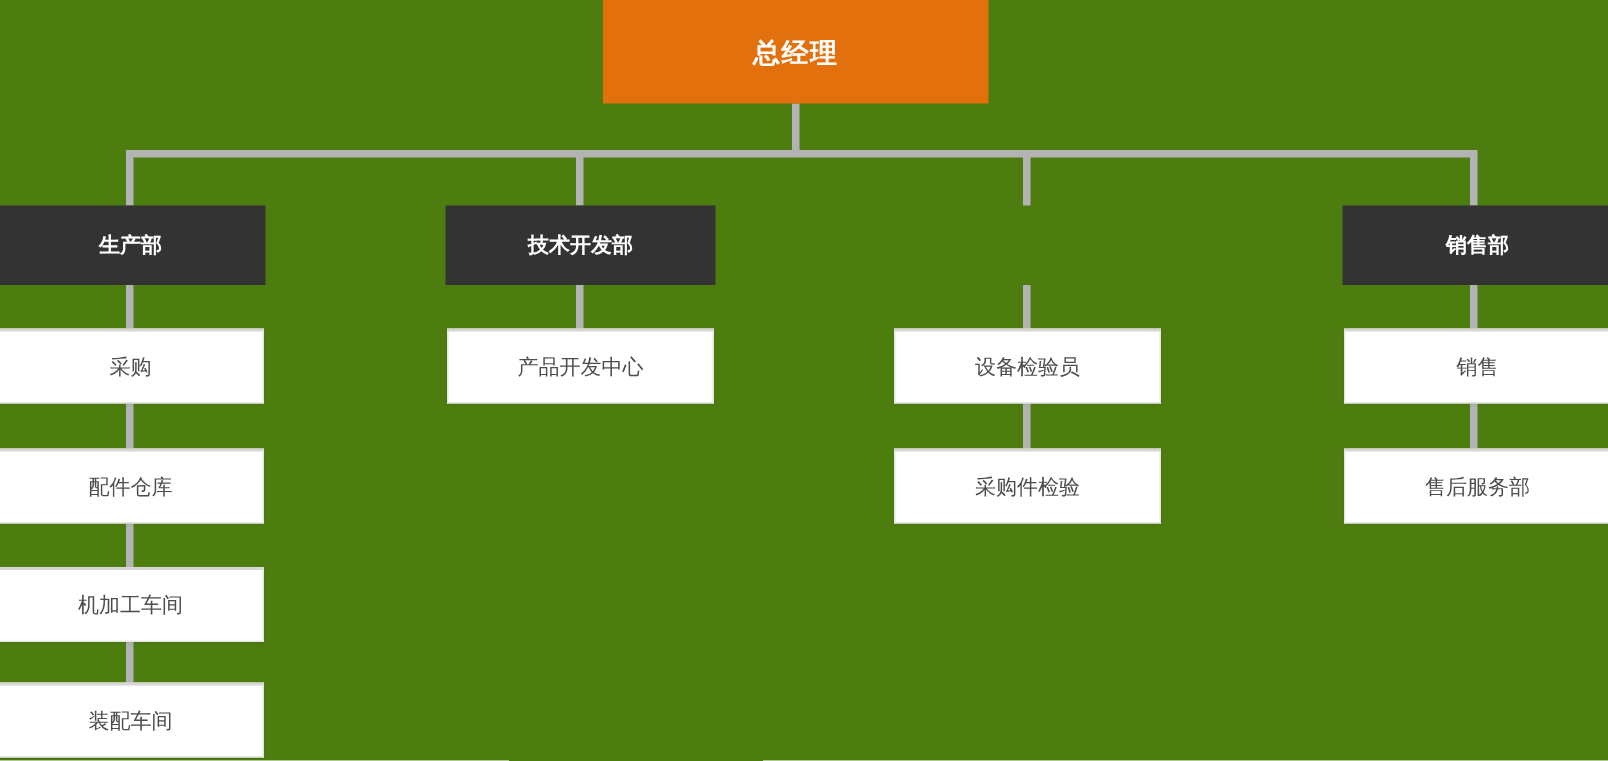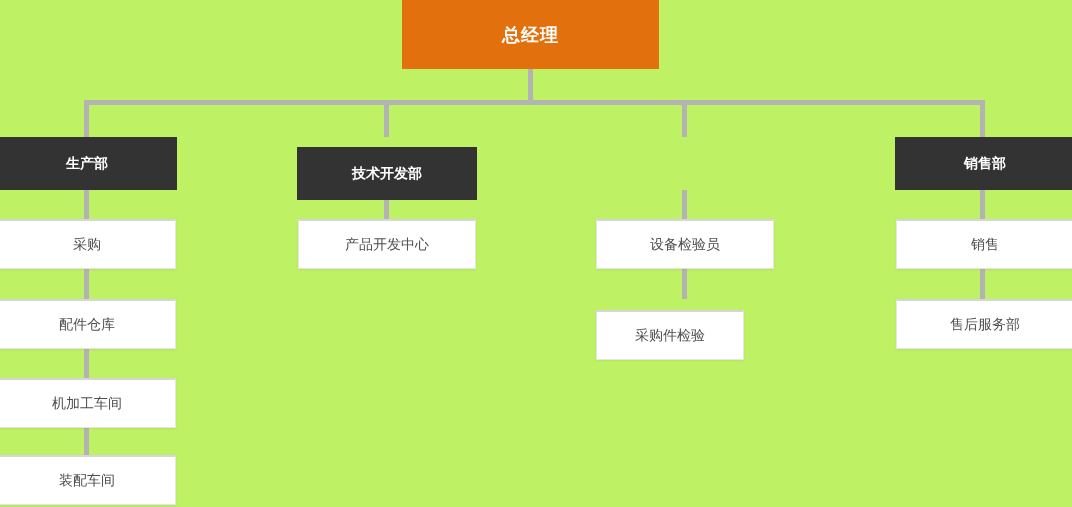--- a/index.html
+++ b/index.html
@@ -5,21 +5,21 @@
   html, body {
     margin: 0;
     padding: 0;
     background: #ffffff;
   }
   .canvas {
     position: relative;
     width: 1072px;
     height: 507px;
     overflow: hidden;
-    background: #bef264;
+    background: #4d7c0f;
     font-family: Liberation Sans, sans-serif;
   }
   .line {
     position: absolute;
     background: #b3b3b3;
   }
   .node {
     position: absolute;
     display: flex;
     align-items: center;
@@ -70,29 +70,29 @@
 
   <div class="line" style="left:682px;top:190px;width:5px;height:29px;"></div>
   <div class="line" style="left:682px;top:269px;width:5px;height:30px;"></div>
 
   <div class="line" style="left:980px;top:190px;width:5px;height:29px;"></div>
   <div class="line" style="left:980px;top:269px;width:5px;height:30px;"></div>
 
   <div class="node root" style="left:402px;top:0px;width:257px;height:69px;">总经理</div>
 
   <div class="node dept" style="left:-3px;top:137px;width:180px;height:53px;">生产部</div>
-  <div class="node dept" style="left:297px;top:137px;width:180px;height:53px;margin-top:10px;">技术开发部</div>
+  <div class="node dept" style="left:297px;top:137px;width:180px;height:53px;">技术开发部</div>
   <div class="node dept" style="left:895px;top:137px;width:180px;height:53px;">销售部</div>
 
   <div class="node leaf" style="left:-2px;top:219px;width:178px;height:50px;">采购</div>
   <div class="node leaf" style="left:-2px;top:299px;width:178px;height:50px;">配件仓库</div>
   <div class="node leaf" style="left:-2px;top:378px;width:178px;height:50px;">机加工车间</div>
   <div class="node leaf" style="left:-2px;top:455px;width:178px;height:50px;">装配车间</div>
 
   <div class="node leaf" style="left:298px;top:219px;width:178px;height:50px;">产品开发中心</div>
 
   <div class="node leaf" style="left:596px;top:219px;width:178px;height:50px;">设备检验员</div>
-  <div class="node leaf" style="left:596px;top:310px;width:148px;height:50px;">采购件检验</div>
+  <div class="node leaf" style="left:596px;top:299px;width:178px;height:50px;">采购件检验</div>
 
   <div class="node leaf" style="left:896px;top:219px;width:178px;height:50px;">销售</div>
   <div class="node leaf" style="left:896px;top:299px;width:178px;height:50px;">售后服务部</div>
 
 </div>
 
 </body></html>

